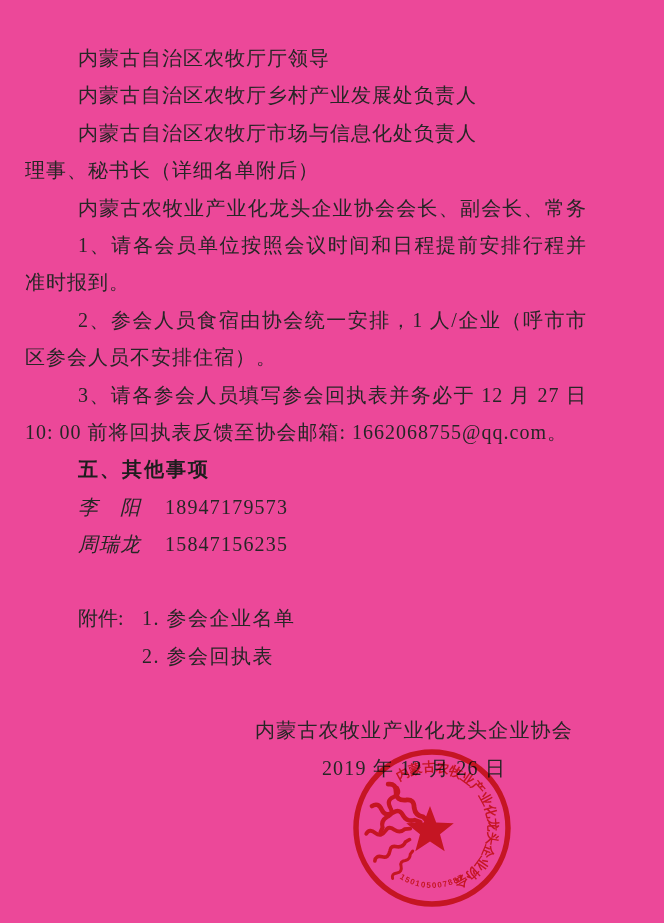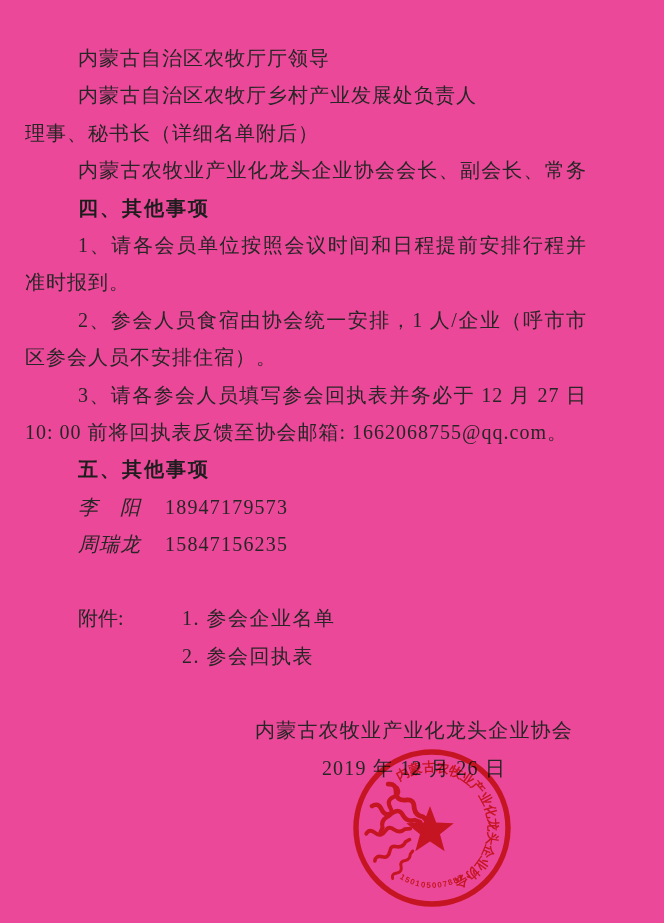--- a/index.html
+++ b/index.html
@@ -37,21 +37,21 @@
   .contact .cname{
     display:inline-block;width:87px;
     letter-spacing:1px;
     font-style:italic;
   }
   .contact .cphone{letter-spacing:1.2px;}
   .attach{
     display:flex;margin-top:37px;padding-left:53px;font-family:Liberation Serif, serif;
   }
   .attach-label{display:inline-block;width:64px;line-height:37.4px;}
-  .attach-items .ln{letter-spacing:1.5px;margin-left:40px;}
+  .attach-items .ln{letter-spacing:1.5px;}
   .sig{
     margin-top:37px;margin-left:auto;margin-right:14px;
     width:max-content;text-align:center;
   }
   .sig .ln{letter-spacing:1.2px;}
   .seal{
     position:absolute;left:350px;top:746px;
     width:164px;height:164px;
     mix-blend-mode:multiply;
     opacity:0.93;
@@ -62,23 +62,23 @@
   }
 </style>
 </head>
 <body>
 
 <div class="page">
 
   <div class="textcol">
     <div class="ln ind">内蒙古自治区农牧厅厅领导</div>
     <div class="ln ind">内蒙古自治区农牧厅乡村产业发展处负责人</div>
+    <div class="ln ind">内蒙古自治区农牧厅市场与信息化处负责人</div>
     <div class="ln">理事、秘书长（详细名单附后）</div>
     <div class="ln ind just">内蒙古农牧业产业化龙头企业协会会长、副会长、常务</div>
-    <div class="ln ind head">四、其他事项</div>
     <div class="ln ind just">1、请各会员单位按照会议时间和日程提前安排行程并</div>
     <div class="ln">准时报到。</div>
     <div class="ln ind just">2、参会人员食宿由协会统一安排，1 人/企业（呼市市</div>
     <div class="ln">区参会人员不安排住宿）。</div>
     <div class="ln ind just">3、请各参会人员填写参会回执表并务必于 12 月 27 日</div>
     <div class="ln">10: 00 前将回执表反馈至协会邮箱: 1662068755@qq.com。</div>
     <div class="ln ind head">五、其他事项</div>
 
     <div class="ln ind contact">
       <span class="cname">李　阳</span><span class="cphone">18947179573</span>

